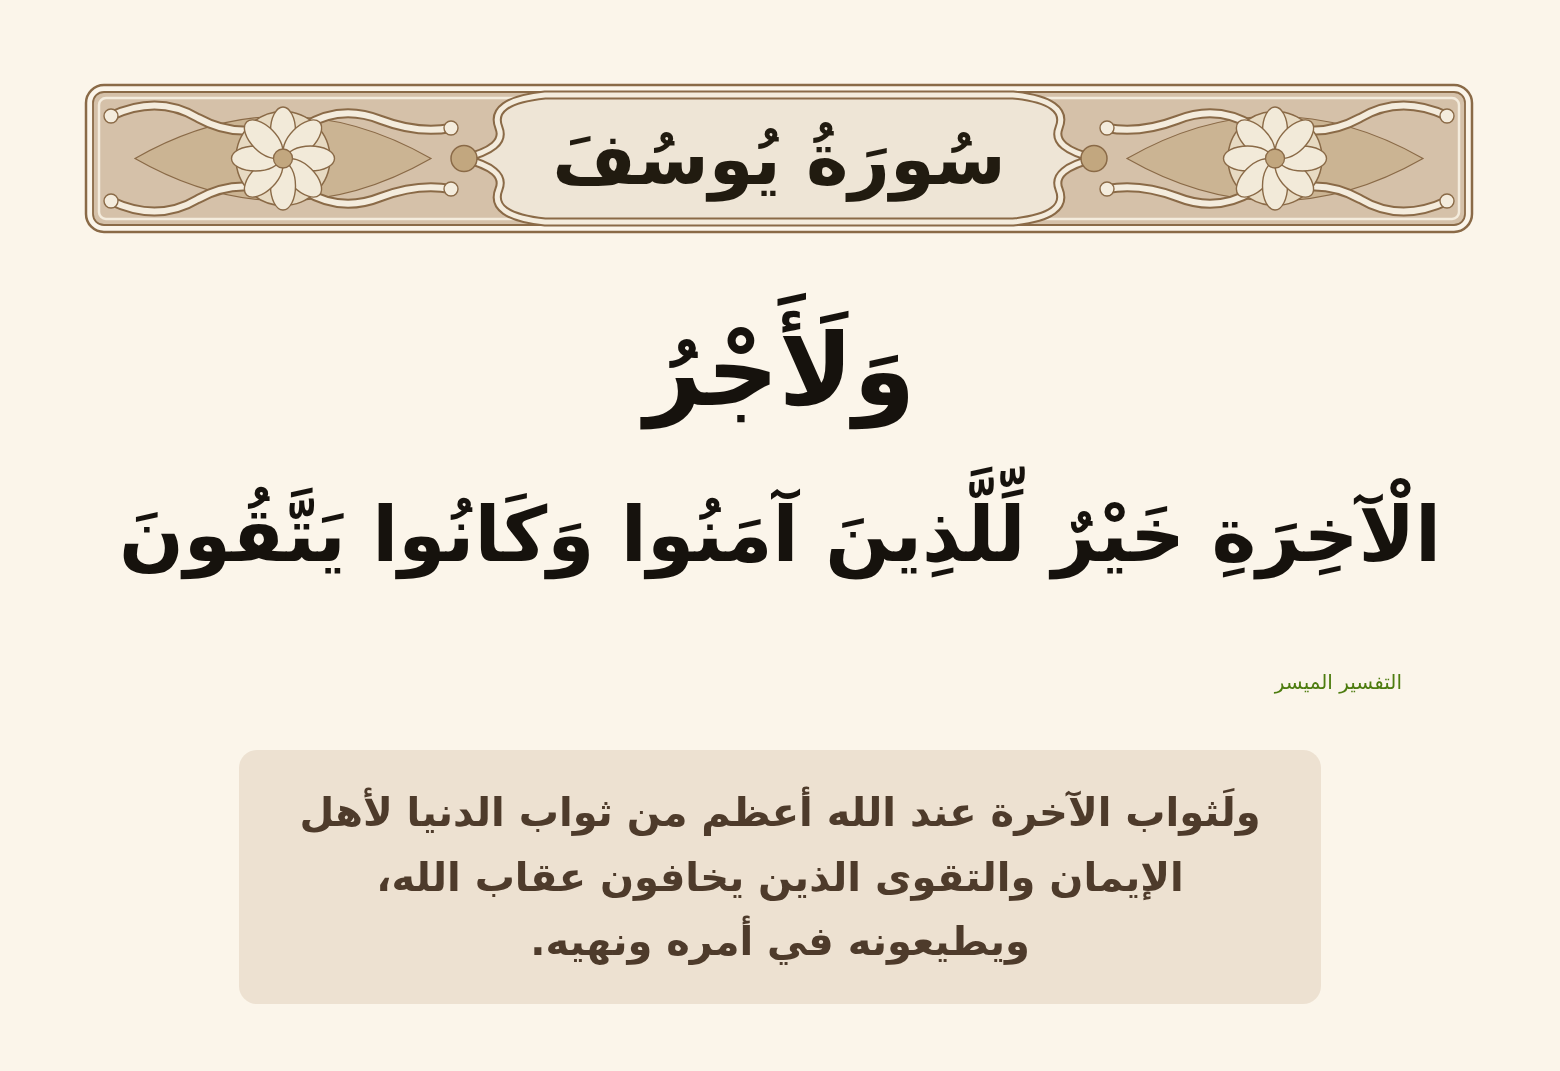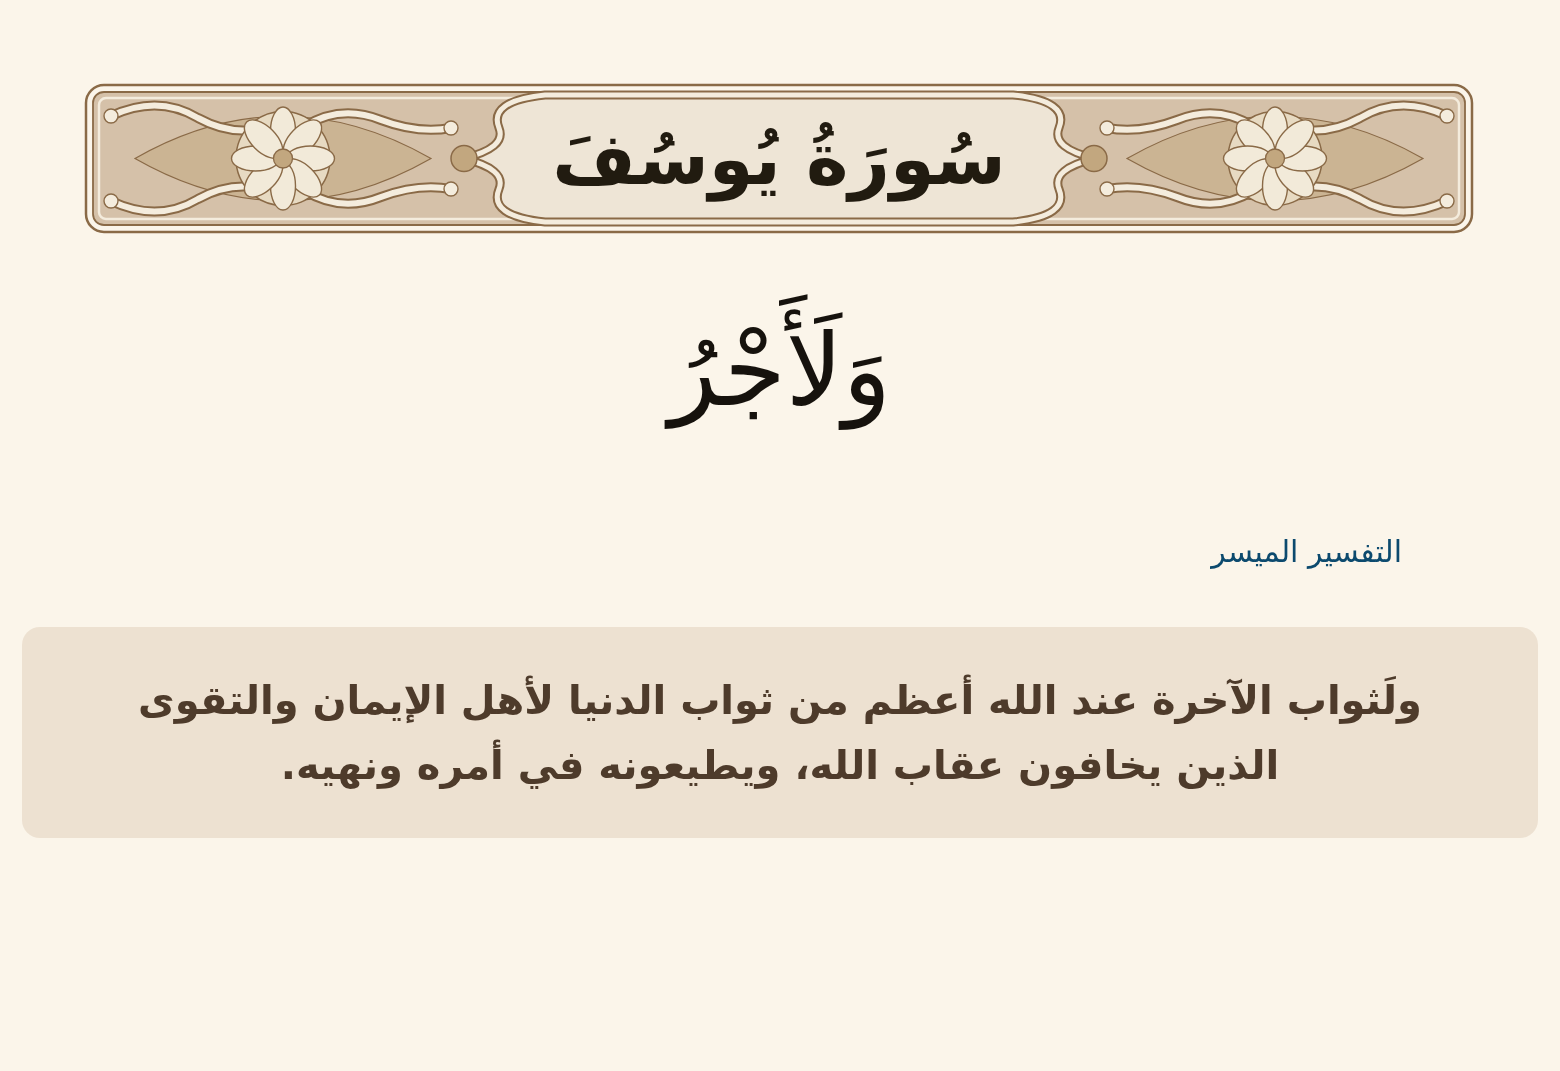--- a/index.html
+++ b/index.html
@@ -11,40 +11,40 @@
   .banner svg{display:block;width:1392px;height:153px;}
   .banner-title{
     position:absolute;left:0;top:0;width:100%;height:100%;
     display:flex;align-items:center;justify-content:center;
     font-size:72px;font-weight:bold;color:#211b10;direction:rtl;
     letter-spacing:0;line-height:1;pointer-events:none;
   }
 
   
   .verse{margin-top:46px;text-align:center;direction:rtl;color:#16120d;}
-  .verse-line1{font-size:100px;line-height:1.8;font-weight:normal;}
+  .verse-line1{font-size:100px;line-height:1.8;font-weight:bold;}
   .verse-line2{
     margin-top:6px;font-size:76px;line-height:1.8;font-weight:bold;
     display:flex;align-items:center;justify-content:center;direction:rtl;gap:24px;
   }
   .medallion{display:inline-flex;align-items:center;}
   .medallion svg{display:block;}
   .medallion text{
     font-family:"DejaVu Sans",sans-serif;font-weight:bold;font-size:31px;fill:#46331f;
   }
 
   
   .tafsir-label{
     margin:64px 0 0 16px;padding-left:158px;text-align:left;direction:rtl;
-    font-size:30px;color:#0c4a6e;line-height:1.4;
+    font-size:20px;color:#4d7c0f;line-height:1.4;
   }
   
   .tafsir-label{padding-left:0;padding-right:158px;text-align:right;}
   .tafsir-box{
-    margin:54px auto 0 auto;width:1516px;min-height:211px;box-sizing:border-box;
+    margin:54px auto 0 auto;width:1082px;min-height:211px;box-sizing:border-box;
     background:#ede1d1;border-radius:18px;
     display:flex;align-items:center;justify-content:center;
     padding:30px 60px;
   }
   .tafsir-text{
     font-size:40px;font-weight:bold;color:#4e3b2b;line-height:1.62;
     text-align:center;direction:rtl;
   }
 </style>
 </head>
@@ -99,20 +99,21 @@
         <circle cx="381" cy="76.5" r="13" fill="#c2a77f" stroke="#8a6a47" stroke-width="1.5"></circle>
         <circle cx="1011" cy="76.5" r="13" fill="#c2a77f" stroke="#8a6a47" stroke-width="1.5"></circle>
       </g>
     </svg>
     <div class="banner-title">سُورَةُ يُوسُفَ</div>
   </div>
 
   <div class="verse">
     <div class="verse-line1">وَلَأَجْرُ</div>
     <div class="verse-line2">
+      <span>الْآخِرَةِ خَيْرٌ لِّلَّذِينَ آمَنُوا وَكَانُوا يَتَّقُونَ</span>
     </div>
   </div>
 
   <div class="tafsir-label">التفسير الميسر</div>
 
   <div class="tafsir-box">
     <div class="tafsir-text">ولَثواب الآخرة عند الله أعظم من ثواب الدنيا لأهل الإيمان والتقوى الذين يخافون عقاب الله، ويطيعونه في أمره ونهيه.</div>
   </div>
 
 </div>

